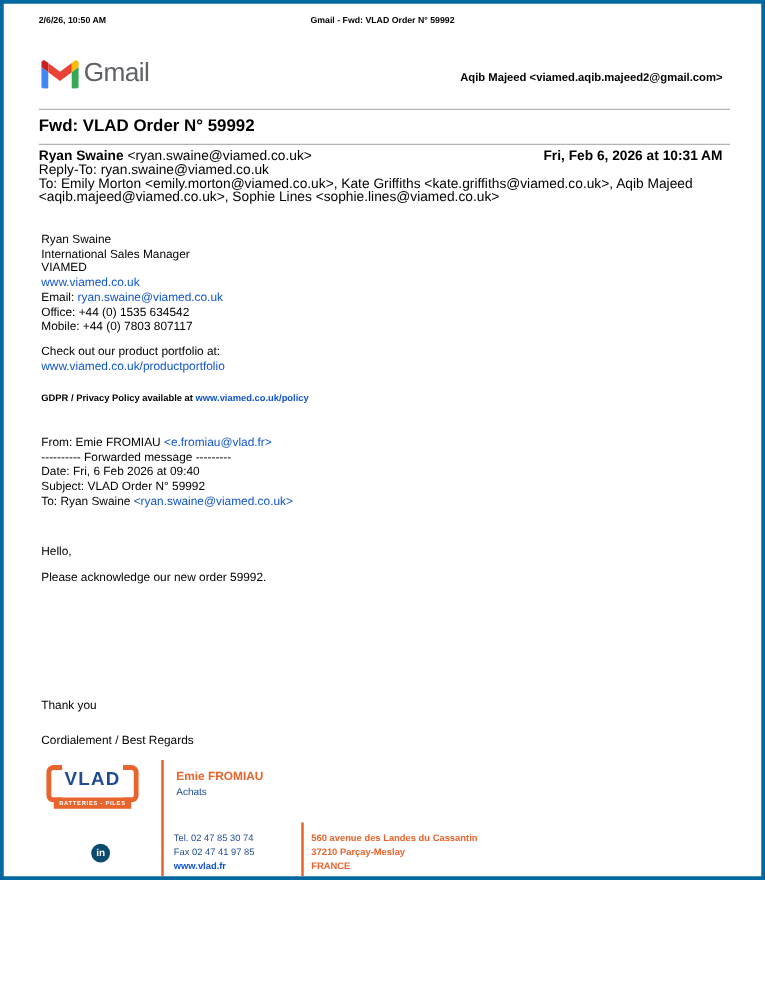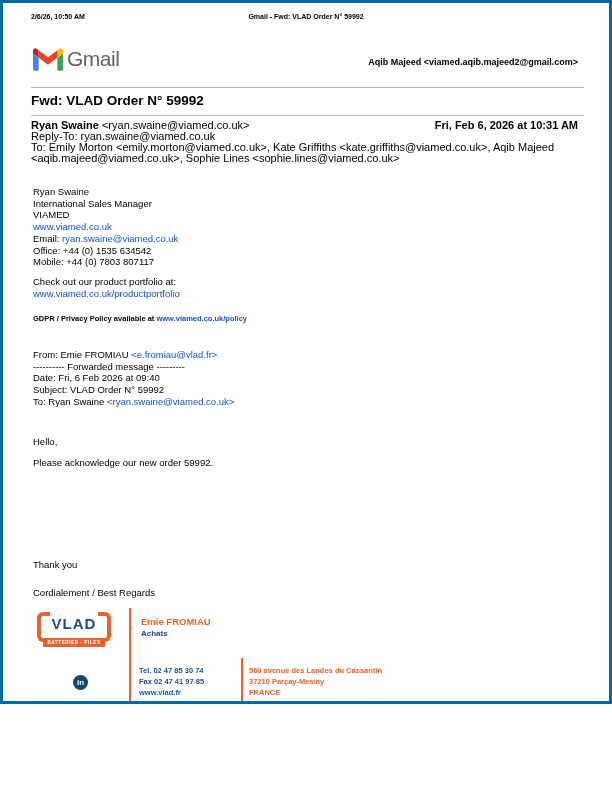--- a/index.html
+++ b/index.html
@@ -27,21 +27,21 @@
   
   .vlad-logo{width:74px;height:38px;}
   .bracket{position:absolute;top:0;width:13px;height:30px;border:4px solid #e8642d;box-sizing:border-box;}
   .bracket.l{left:0;border-right:none;border-radius:6px 0 0 6px;}
   .bracket.r{right:0;border-left:none;border-radius:0 6px 6px 0;}
   .vlad-word{position:absolute;top:3px;left:0;right:0;text-align:center;
     font-size:15px;font-weight:700;color:#1e4b94;letter-spacing:1px;}
   .vlad-tag{position:absolute;bottom:3px;left:6px;right:6px;height:9px;background:#e8642d;
     color:#fff;font-size:4.6px;font-weight:700;text-align:center;line-height:9px;letter-spacing:0.6px;}
   .vline{width:2px;background:#e8642d;}
-  .navy{color:#1e4b94;font-weight:700;}
+  .navy{color:#1e4b94;font-weight:400;}
   .orange{color:#e8642d;font-weight:700;}
   .contact-lines{font-size:7.5px;line-height:11px;}
   .li-icon{width:15px;height:15px;border-radius:50%;background:#0c4a6e;color:#fff;
     font-size:8px;font-weight:700;text-align:center;line-height:15px;}
   
   .footer-url{font-size:6.5px;color:#333;white-space:nowrap;}
   .footer-page{font-size:7px;color:#333;}
 </style>
 </head>
 <body>

